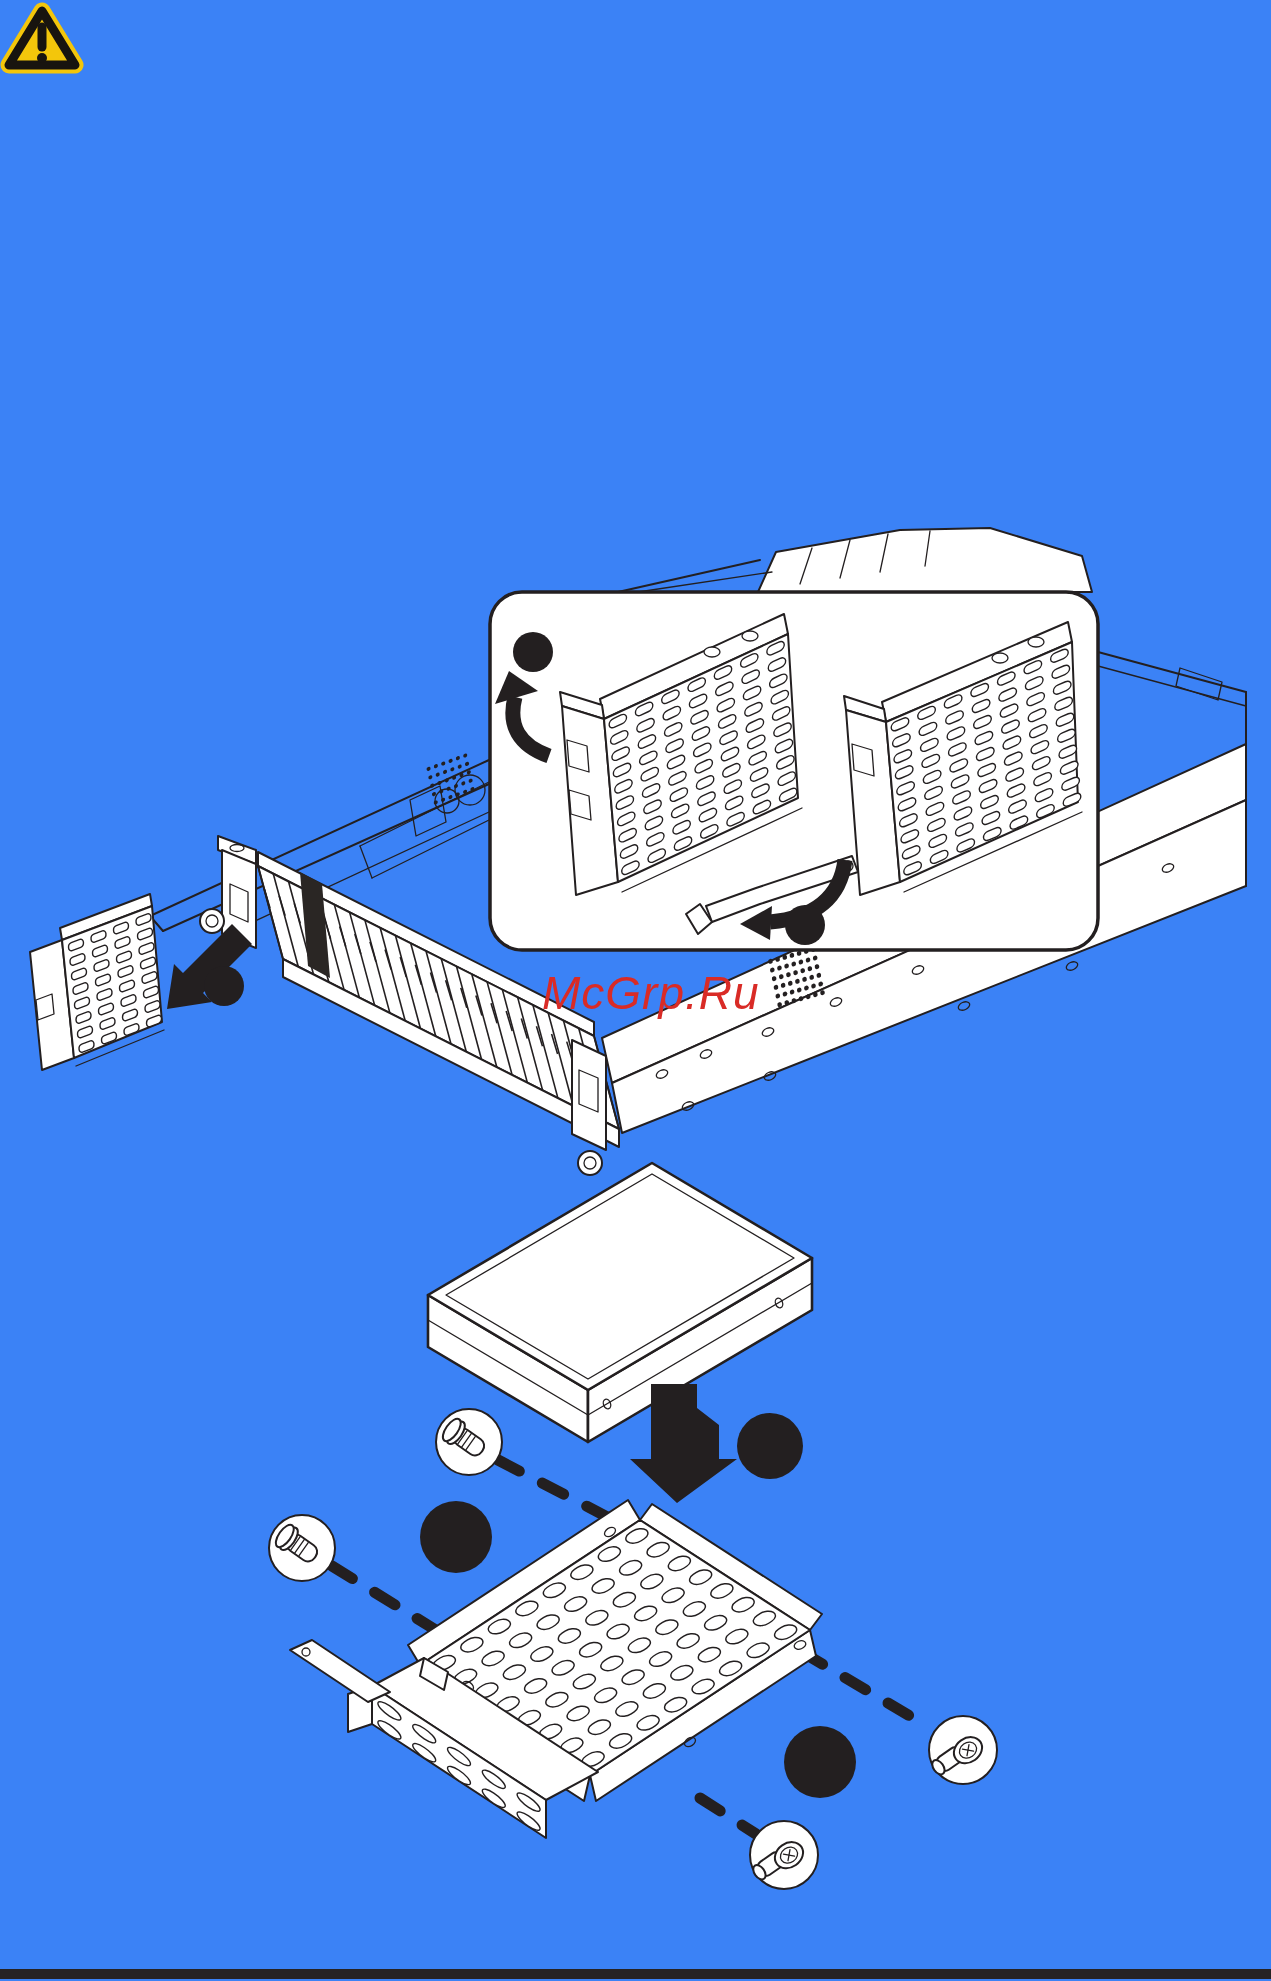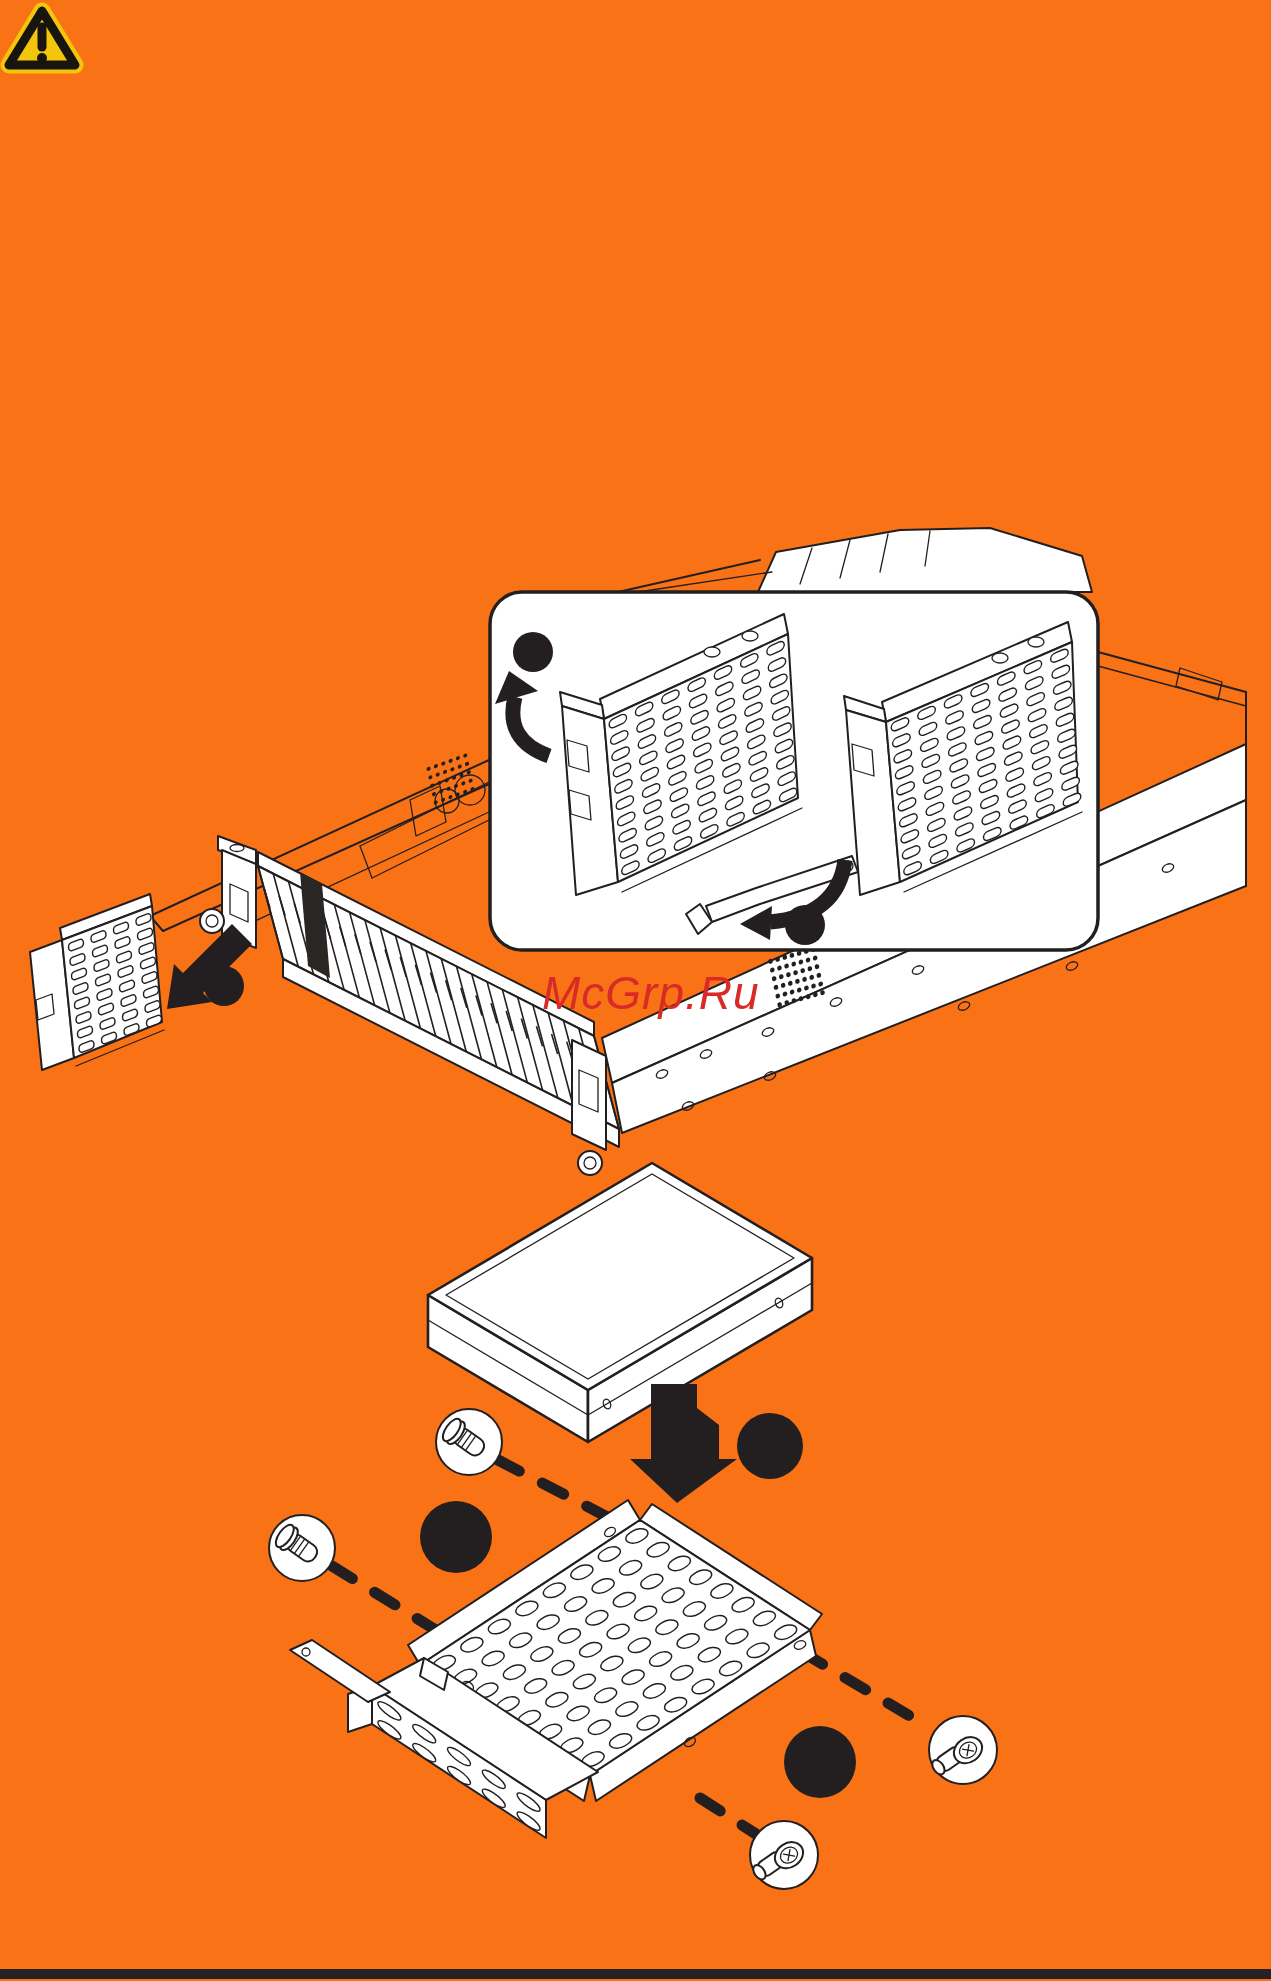--- a/index.html
+++ b/index.html
@@ -1,16 +1,16 @@
 <!DOCTYPE html>
 <html><head>
 <meta charset="utf-8">
 <style>
   html,body{margin:0;padding:0;background:#ffffff;}
-  .page{position:relative;width:1271px;height:1981px;background:#f97316;overflow:hidden;
+  .page{position:relative;width:1271px;height:1981px;background:#3b82f6;overflow:hidden;
         font-family:"Liberation Sans",sans-serif;}
   svg{display:block}
   .s{stroke:#231f20;stroke-width:2;stroke-linejoin:round;stroke-linecap:round;fill:none}
   .w{fill:#ffffff;stroke:#231f20;stroke-width:2;stroke-linejoin:round}
   .k{fill:#231f20;stroke:none}
   .dk{fill:#2a2624;stroke:none}
   .thin{stroke-width:1.3}
   .med{stroke-width:2.6}
   .box{stroke-width:3.5}
   .dash{stroke:#231f20;stroke-width:11;stroke-dasharray:24 26;stroke-linecap:round;fill:none}

